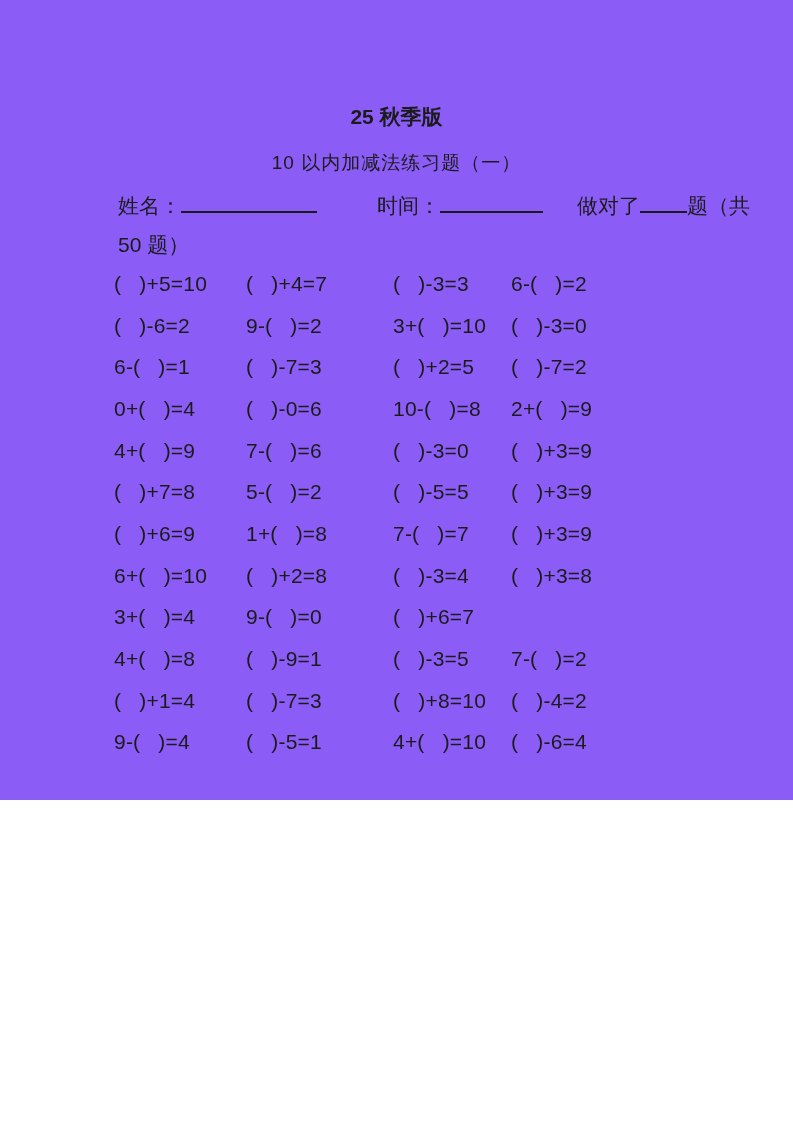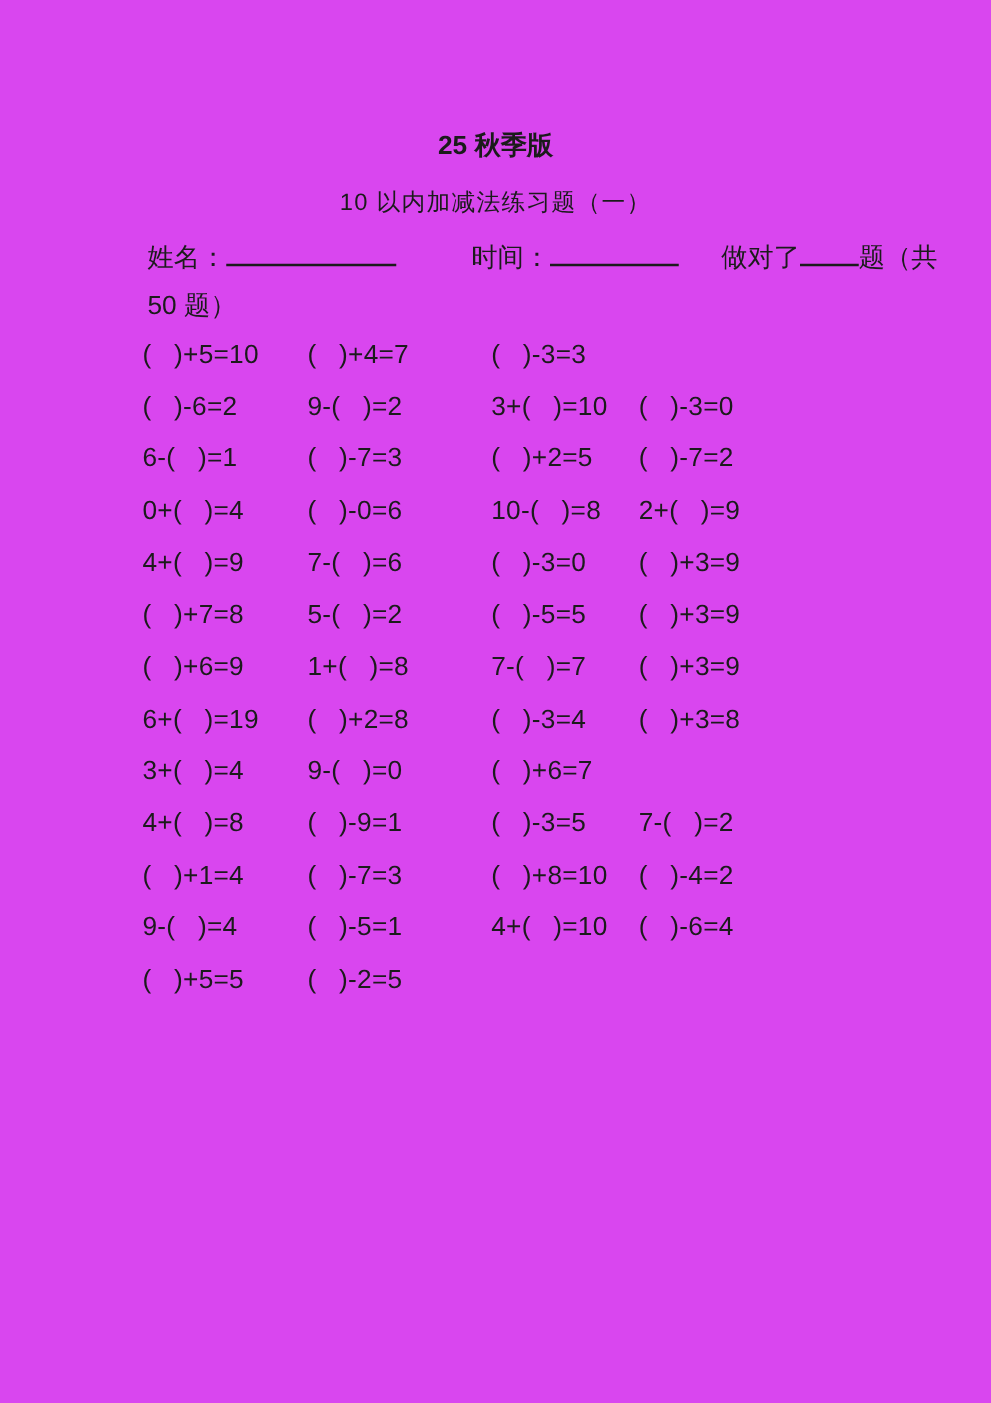--- a/index.html
+++ b/index.html
@@ -3,22 +3,22 @@
 <meta charset="utf-8">
 <style>
   html, body {
     margin: 0;
     padding: 0;
     background: #ffffff;
   }
   .doc {
     position: relative;
     width: 793px;
-    height: 1122px;
-    background: #d946ef;
+    height: 800px;
+    background: #8b5cf6;
     color: #1b1b1b;
     font-family: "Liberation Sans", "DejaVu Sans", sans-serif;
     overflow: hidden;
   }
   .doc-title {
     position: absolute;
     top: 103px;
     left: 0;
     width: 100%;
     text-align: center;
@@ -97,20 +97,21 @@
     <span>姓名：</span><span class="blank blank-name"></span><span class="gap-time">时间：</span><span class="blank blank-time"></span><span class="gap-score">做对了</span><span class="blank blank-score"></span><span>题（共</span>
   </div>
 
   <div class="total-line">50 题）</div>
 
   <div class="problems">
     <div class="prow">
       <div class="pcell">(   )+5=10</div>
       <div class="pcell">(   )+4=7</div>
       <div class="pcell">(   )-3=3</div>
+      <div class="pcell">6-(   )=2</div>
     </div>
     <div class="prow">
       <div class="pcell">(   )-6=2</div>
       <div class="pcell">9-(   )=2</div>
       <div class="pcell">3+(   )=10</div>
       <div class="pcell">(   )-3=0</div>
     </div>
     <div class="prow">
       <div class="pcell">6-(   )=1</div>
       <div class="pcell">(   )-7=3</div>
@@ -135,21 +136,21 @@
       <div class="pcell">(   )-5=5</div>
       <div class="pcell">(   )+3=9</div>
     </div>
     <div class="prow">
       <div class="pcell">(   )+6=9</div>
       <div class="pcell">1+(   )=8</div>
       <div class="pcell">7-(   )=7</div>
       <div class="pcell">(   )+3=9</div>
     </div>
     <div class="prow">
-      <div class="pcell">6+(   )=19</div>
+      <div class="pcell">6+(   )=10</div>
       <div class="pcell">(   )+2=8</div>
       <div class="pcell">(   )-3=4</div>
       <div class="pcell">(   )+3=8</div>
     </div>
     <div class="prow">
       <div class="pcell">3+(   )=4</div>
       <div class="pcell">9-(   )=0</div>
       <div class="pcell">(   )+6=7</div>
     </div>
     <div class="prow">
@@ -163,19 +164,15 @@
       <div class="pcell">(   )-7=3</div>
       <div class="pcell">(   )+8=10</div>
       <div class="pcell">(   )-4=2</div>
     </div>
     <div class="prow">
       <div class="pcell">9-(   )=4</div>
       <div class="pcell">(   )-5=1</div>
       <div class="pcell">4+(   )=10</div>
       <div class="pcell">(   )-6=4</div>
     </div>
-    <div class="prow">
-      <div class="pcell">(   )+5=5</div>
-      <div class="pcell">(   )-2=5</div>
-    </div>
   </div>
 
 </div>
 
 </body></html>

